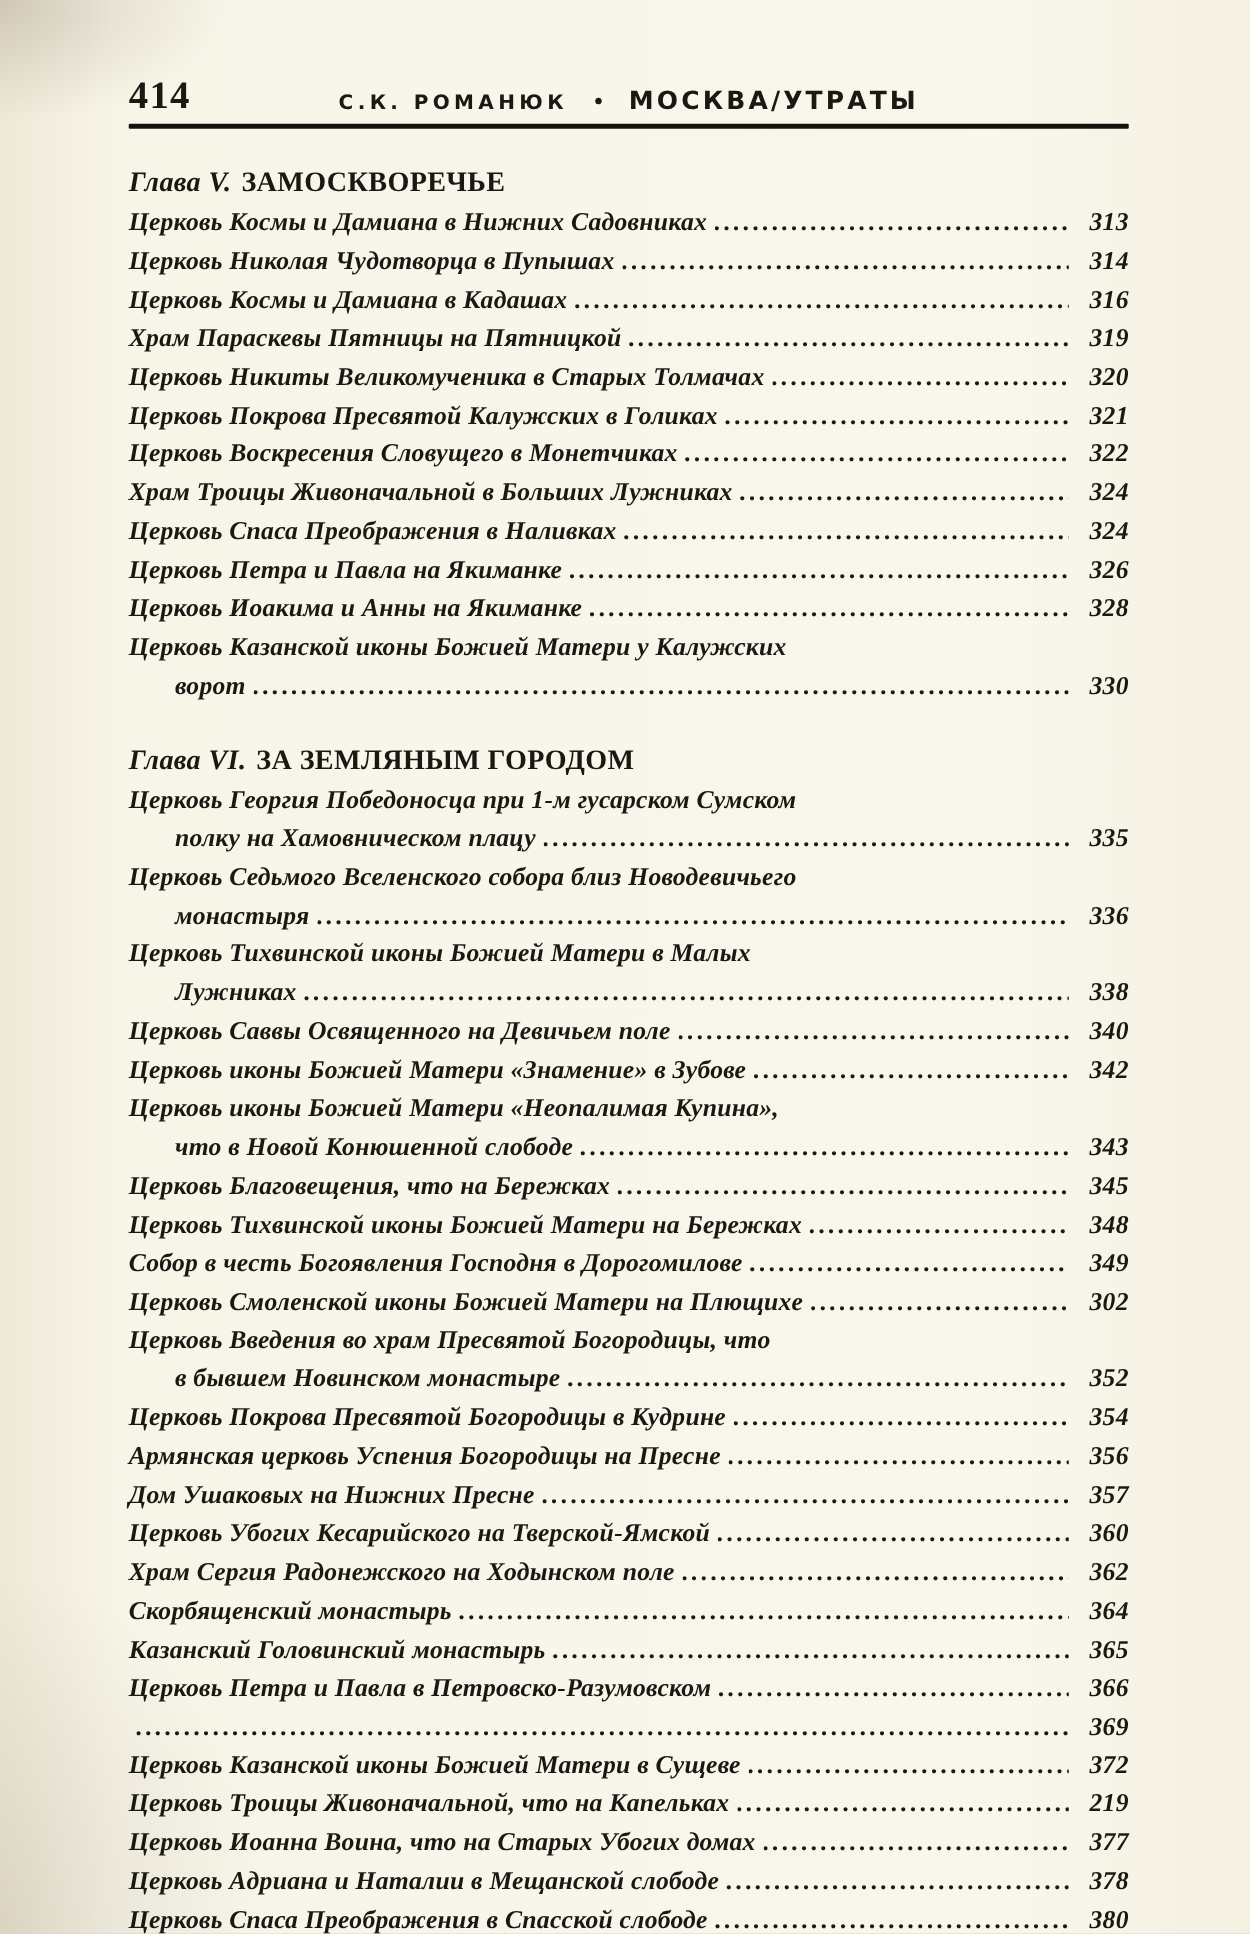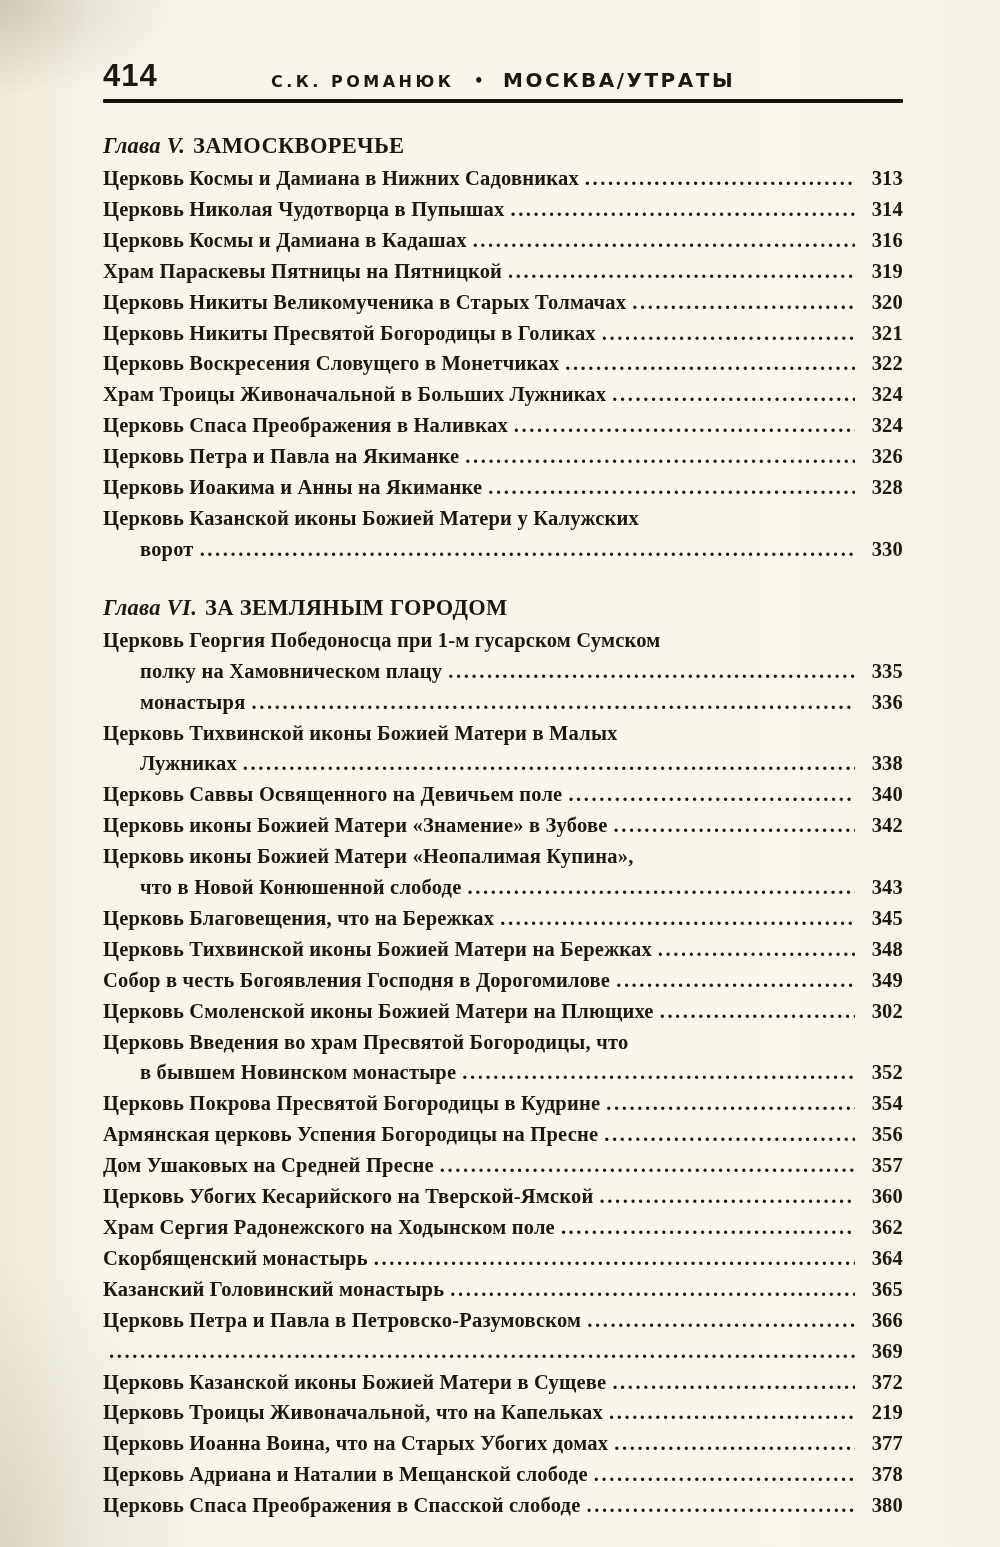--- a/index.html
+++ b/index.html
@@ -22,21 +22,21 @@
     font-family: "Liberation Serif", "DejaVu Serif", serif;
     overflow: hidden;
   }
 
   
   .header {
     position: relative;
     height: 40px;
   }
   .folio {
-    font-family: Liberation Sans, sans-serif;
+    font-family: Liberation Serif, serif;
     font-weight: 700;
     font-size: 31px;
     letter-spacing: 1px;
     line-height: 40px;
   }
   .running {
     position: absolute;
     left: 50%;
     bottom: 4px;
     transform: translateX(-50%);
@@ -85,20 +85,21 @@
   .chapter-title {
     font-weight: 700;
   }
   .toc-line {
     display: flex;
     align-items: flex-start;
     font-weight: 700;
     font-size: 20.5px;
     line-height: 30.9px;
     letter-spacing: 0.2px;
+    font-style: italic;
   }
   .toc-line.cont {
     padding-left: 37px;
   }
   .toc-text {
     white-space: nowrap;
   }
   .dots {
     flex: 1;
     overflow: hidden;
@@ -151,21 +152,21 @@
         <span class="toc-text">Храм Параскевы Пятницы на Пятницкой</span>
         <span class="dots"></span>
         <span class="pg">319</span>
       </div>
       <div class="toc-line">
         <span class="toc-text">Церковь Никиты Великомученика в Старых Толмачах</span>
         <span class="dots"></span>
         <span class="pg">320</span>
       </div>
       <div class="toc-line">
-        <span class="toc-text">Церковь Никиты Пресвятой Богородицы в Голиках</span>
+        <span class="toc-text">Церковь Покрова Пресвятой Калужских в Голиках</span>
         <span class="dots"></span>
         <span class="pg">321</span>
       </div>
       <div class="toc-line">
         <span class="toc-text">Церковь Воскресения Словущего в Монетчиках</span>
         <span class="dots"></span>
         <span class="pg">322</span>
       </div>
       <div class="toc-line">
         <span class="toc-text">Храм Троицы Живоначальной в Больших Лужниках</span>
@@ -197,20 +198,23 @@
       </div>
       <div class="chapter"><span class="chapter-label">Глава VI.</span><span class="chapter-title">ЗА ЗЕМЛЯНЫМ ГОРОДОМ</span></div>
       <div class="toc-line">
         <span class="toc-text">Церковь Георгия Победоносца при 1-м гусарском Сумском</span>
       </div>
       <div class="toc-line cont">
         <span class="toc-text">полку на Хамовническом плацу</span>
         <span class="dots"></span>
         <span class="pg">335</span>
       </div>
+      <div class="toc-line">
+        <span class="toc-text">Церковь Седьмого Вселенского собора близ Новодевичьего</span>
+      </div>
       <div class="toc-line cont">
         <span class="toc-text">монастыря</span>
         <span class="dots"></span>
         <span class="pg">336</span>
       </div>
       <div class="toc-line">
         <span class="toc-text">Церковь Тихвинской иконы Божией Матери в Малых</span>
       </div>
       <div class="toc-line cont">
         <span class="toc-text">Лужниках</span>
@@ -267,21 +271,21 @@
         <span class="toc-text">Церковь Покрова Пресвятой Богородицы в Кудрине</span>
         <span class="dots"></span>
         <span class="pg">354</span>
       </div>
       <div class="toc-line">
         <span class="toc-text">Армянская церковь Успения Богородицы на Пресне</span>
         <span class="dots"></span>
         <span class="pg">356</span>
       </div>
       <div class="toc-line">
-        <span class="toc-text">Дом Ушаковых на Средней Пресне</span>
+        <span class="toc-text">Дом Ушаковых на Нижних Пресне</span>
         <span class="dots"></span>
         <span class="pg">357</span>
       </div>
       <div class="toc-line">
         <span class="toc-text">Церковь Убогих Кесарийского на Тверской-Ямской</span>
         <span class="dots"></span>
         <span class="pg">360</span>
       </div>
       <div class="toc-line">
         <span class="toc-text">Храм Сергия Радонежского на Ходынском поле</span>

